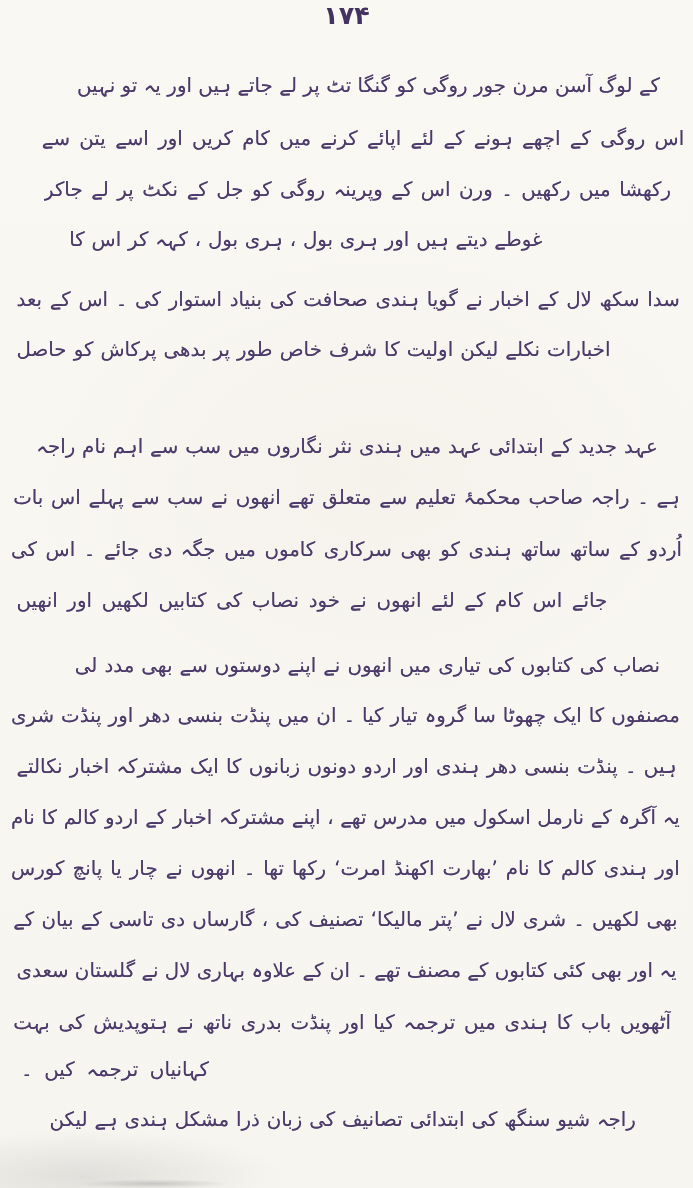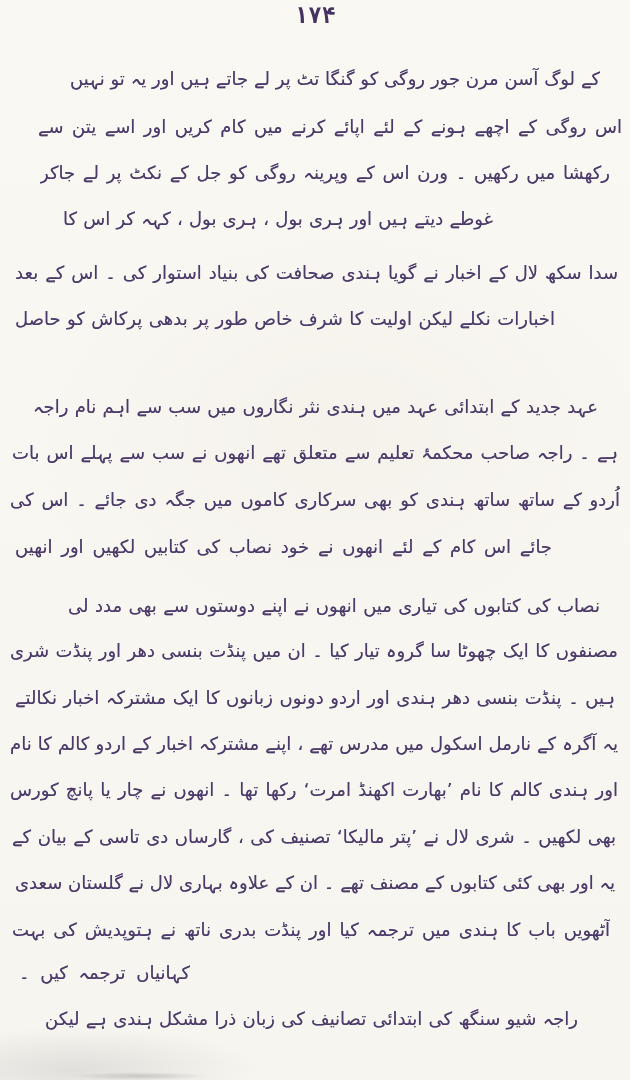--- a/index.html
+++ b/index.html
@@ -24,21 +24,20 @@
   .page-number {
     position: absolute;
     top: 2px;
     left: 0;
     width: 100%;
     text-align: center;
     font-size: 23px;
     font-weight: bold;
     letter-spacing: 2px;
     color: #443361;
-    font-family: Liberation Mono, monospace;
   }
   .line {
     position: absolute;
     height: 44px;
     line-height: 42px;
     font-size: 18px;
     direction: rtl;
     text-align: justify;
     text-align-last: justify;
     overflow: hidden;

